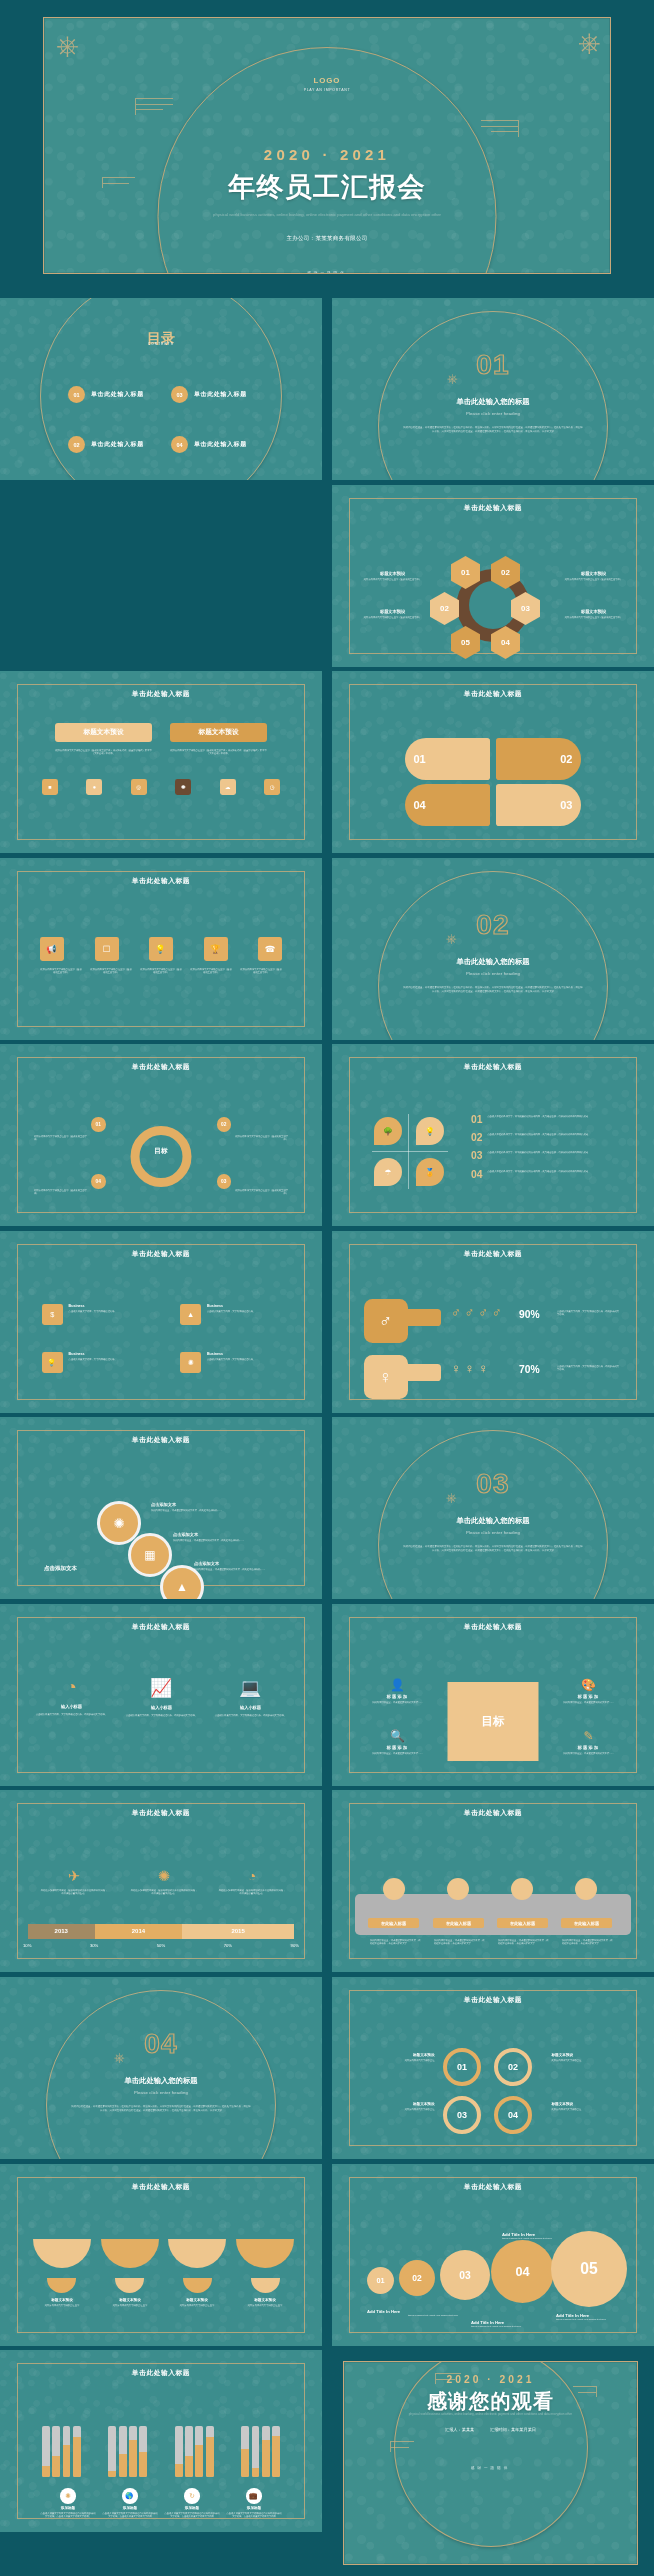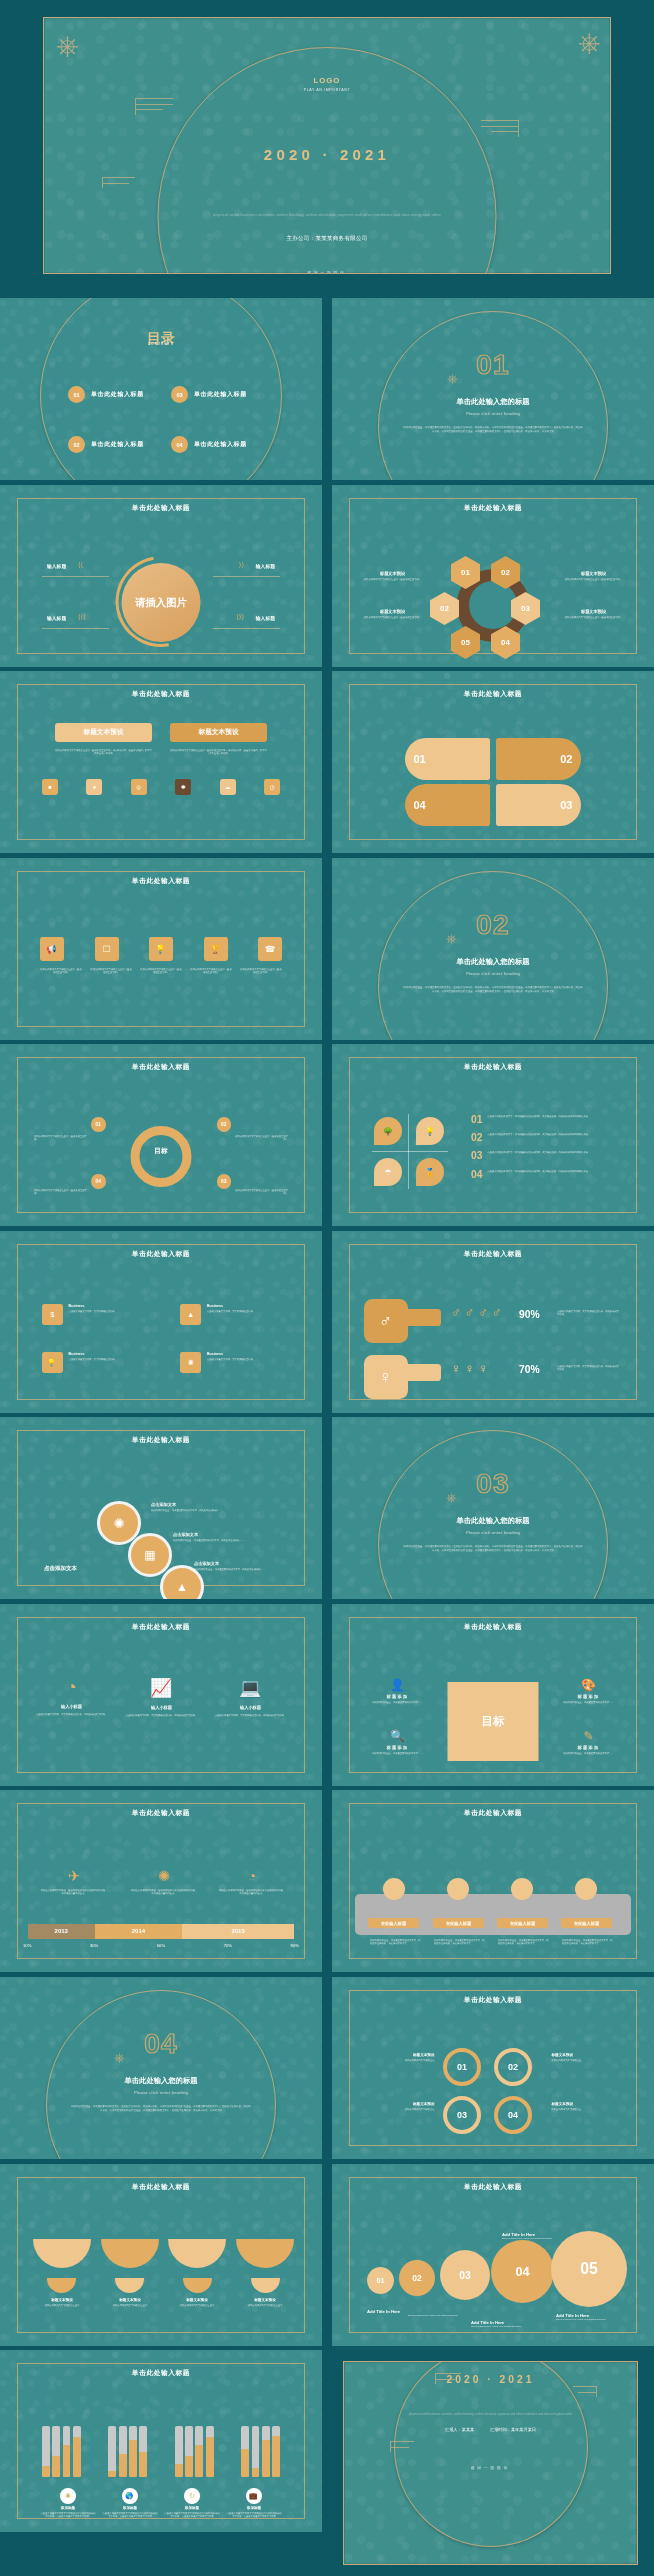--- a/index.html
+++ b/index.html
@@ -179,20 +179,21 @@
           <i style="width:72%"></i>
       </div>
       <div class="sqcloud" style="left:58px;top:159px;width:33px;">
         <i></i>
           <i style="width:80%"></i>
       </div>
 
       <div class="logo-txt" style="top:58px;">LOGO</div>
       <div class="logo-sub" style="top:70px;">PLAY AN IMPORTANT</div>
       <div class="year-line" style="top:128px;">2020 · 2021</div>
+      <div class="main-title" style="top:151px;">年终员工汇报会</div>
       <div class="main-sub" style="top:194px;">physical world business activities, online banking, online electronic payment and other conditions and data encryption other</div>
       <div class="host" style="top:217px;">主办公司：某某某商务有限公司</div>
       <div class="thanks-small" style="top:253px;">感谢一路陪伴</div>
     </div>
   </div>
 
   <div class="slide" style="left:0;top:298px;width:322px;height:182px;">
     <div class="ring-big" style="top:-23px;width:242px;height:242px;"></div>
     <div style="position:absolute;left:0;right:0;top:31.5px;text-align:center;font-size:14px;font-weight:bold;color:#e3c38b;z-index:3;">目录</div>
     <div style="position:absolute;left:0;right:0;top:44px;text-align:center;font-size:3px;letter-spacing:1.2px;color:#fff;z-index:3;">CONTENTS</div>
@@ -217,45 +218,20 @@
 
   <div class="slide" style="left:332px;top:298px;width:322px;height:182px;">
     <div class="ring-big" style="top:13.3px;width:230px;height:230px;"></div>
     <div class="bignum" style="top:51px;">01</div>
     <div class="cloud" style="left:115px;top:74px;font-size:13.3px;z-index:3;">⎈</div>
     <div class="sec-title" style="top:99px;">单击此处输入您的标题</div>
     <div class="sec-sub" style="top:113px;">Please click enter heading</div>
     <div class="sec-body" style="top:128px;">您的内容打在这里，或者通过复制您的文本后，在此框中选择粘贴，并选择只粘贴。只保留文字您的内容打在这里，或者通过复制您的文本后，在此框中选择粘贴，并选择只粘贴。只保留文字您的内容打在这里，或者通过复制您的文本后，在此框中选择粘贴，并选择只粘贴。只保留文字</div>
   </div>
 
-  <div class="slide" style="left:0;top:485px;width:322px;height:182px;">
-    <div class="inner-frame"></div>
-    <div class="s-title">单击此处输入标题</div>
-
-    <div style="position:absolute;left:50%;top:78px;transform:translateX(-50%);width:79px;height:79px;border-radius:50%;background:linear-gradient(145deg,#e8bd86,#d79f5d);display:flex;align-items:center;justify-content:center;color:#fff;font-size:10.3px;font-weight:bold;z-index:3;">
-      <span>请插入图片</span>
-    </div>
-    <div style="position:absolute;left:50%;top:71px;transform:translateX(-50%);width:91px;height:91px;border-radius:50%;border:3.6px solid #e3ae63;border-right-color:transparent;border-bottom-color:transparent;transform:translateX(-50%) rotate(-55deg);z-index:2;"></div>
-
-    <div style="position:absolute;left:47px;top:78px;color:#fff;font-size:4.8px;font-weight:bold;z-index:4;">输入标题</div>
-    <div style="position:absolute;left:78px;top:76px;color:#e3ae63;font-size:6.7px;z-index:4;">⟨⟨</div>
-    <div style="position:absolute;left:42px;top:91px;width:67px;height:0.6px;background:rgba(226,200,150,.55);z-index:3;"></div>
-
-    <div style="position:absolute;right:47px;top:78px;color:#fff;font-size:4.8px;font-weight:bold;z-index:4;">输入标题</div>
-    <div style="position:absolute;right:78px;top:76px;color:#e3ae63;font-size:6.7px;z-index:4;">⟩⟩</div>
-    <div style="position:absolute;right:42px;top:91px;width:67px;height:0.6px;background:rgba(226,200,150,.55);z-index:3;"></div>
-
-    <div style="position:absolute;left:47px;top:130px;color:#fff;font-size:4.8px;font-weight:bold;z-index:4;">输入标题</div>
-    <div style="position:absolute;left:78px;top:128px;color:#e3ae63;font-size:6.7px;z-index:4;">⟨⟨⟨</div>
-    <div style="position:absolute;left:42px;top:143px;width:67px;height:0.6px;background:rgba(226,200,150,.55);z-index:3;"></div>
-
-    <div style="position:absolute;right:47px;top:130px;color:#fff;font-size:4.8px;font-weight:bold;z-index:4;">输入标题</div>
-    <div style="position:absolute;right:78px;top:128px;color:#e3ae63;font-size:6.7px;z-index:4;">⟩⟩⟩</div>
-    <div style="position:absolute;right:42px;top:143px;width:67px;height:0.6px;background:rgba(226,200,150,.55);z-index:3;"></div>
-  </div>
 
   <div class="slide" style="left:332px;top:485px;width:322px;height:182px;">
     <div class="inner-frame"></div>
     <div class="s-title">单击此处输入标题</div>
 
     <div style="position:absolute;left:50%;top:84px;transform:translateX(-50%);width:73px;height:73px;border-radius:50%;background:#6b4a32;z-index:2;"></div>
     <div style="position:absolute;left:50%;top:96px;transform:translateX(-50%);width:48px;height:48px;border-radius:50%;background:#3c8d8d;z-index:3;"></div>
 
     <div class="hex" style="position:absolute;left:119px;top:71px;width:29px;height:33px;font-size:7.9px;z-index:4;">01</div>
     <div class="hex" style="position:absolute;left:159px;top:71px;width:29px;height:33px;font-size:7.9px;z-index:4;background:#d79f4f;">02</div>
@@ -779,20 +755,21 @@
       <div class="sqcloud" style="right:40px;top:24px;width:24px;transform:scaleX(-1);z-index:4;">
         <i></i>
           <i style="width:78%"></i>
       </div>
       <div class="sqcloud" style="left:46px;top:79px;width:24px;z-index:4;">
         <i></i>
           <i style="width:78%"></i>
       </div>
 
       <div class="year-line" style="top:12px;font-size:10.3px;letter-spacing:3px;">2020 · 2021</div>
+      <div class="main-title" style="top:25.4px;font-size:20px;">感谢您的观看</div>
       <div class="main-sub" style="top:50px;font-size:3px;padding:0 18%;">physical world business activities, online banking, online electronic payment and other conditions and data encryption other</div>
       <div style="position:absolute;left:0;right:0;top:65px;display:flex;justify-content:center;gap:15.7px;color:#fff;font-size:4.2px;z-index:5;">
         <span>汇报人：某某某</span>
         <span>汇报时间：某年某月某日</span>
       </div>
       <div class="thanks-small" style="top:104px;">感谢一路陪伴</div>
     </div>
   </div>
 
 </div>

